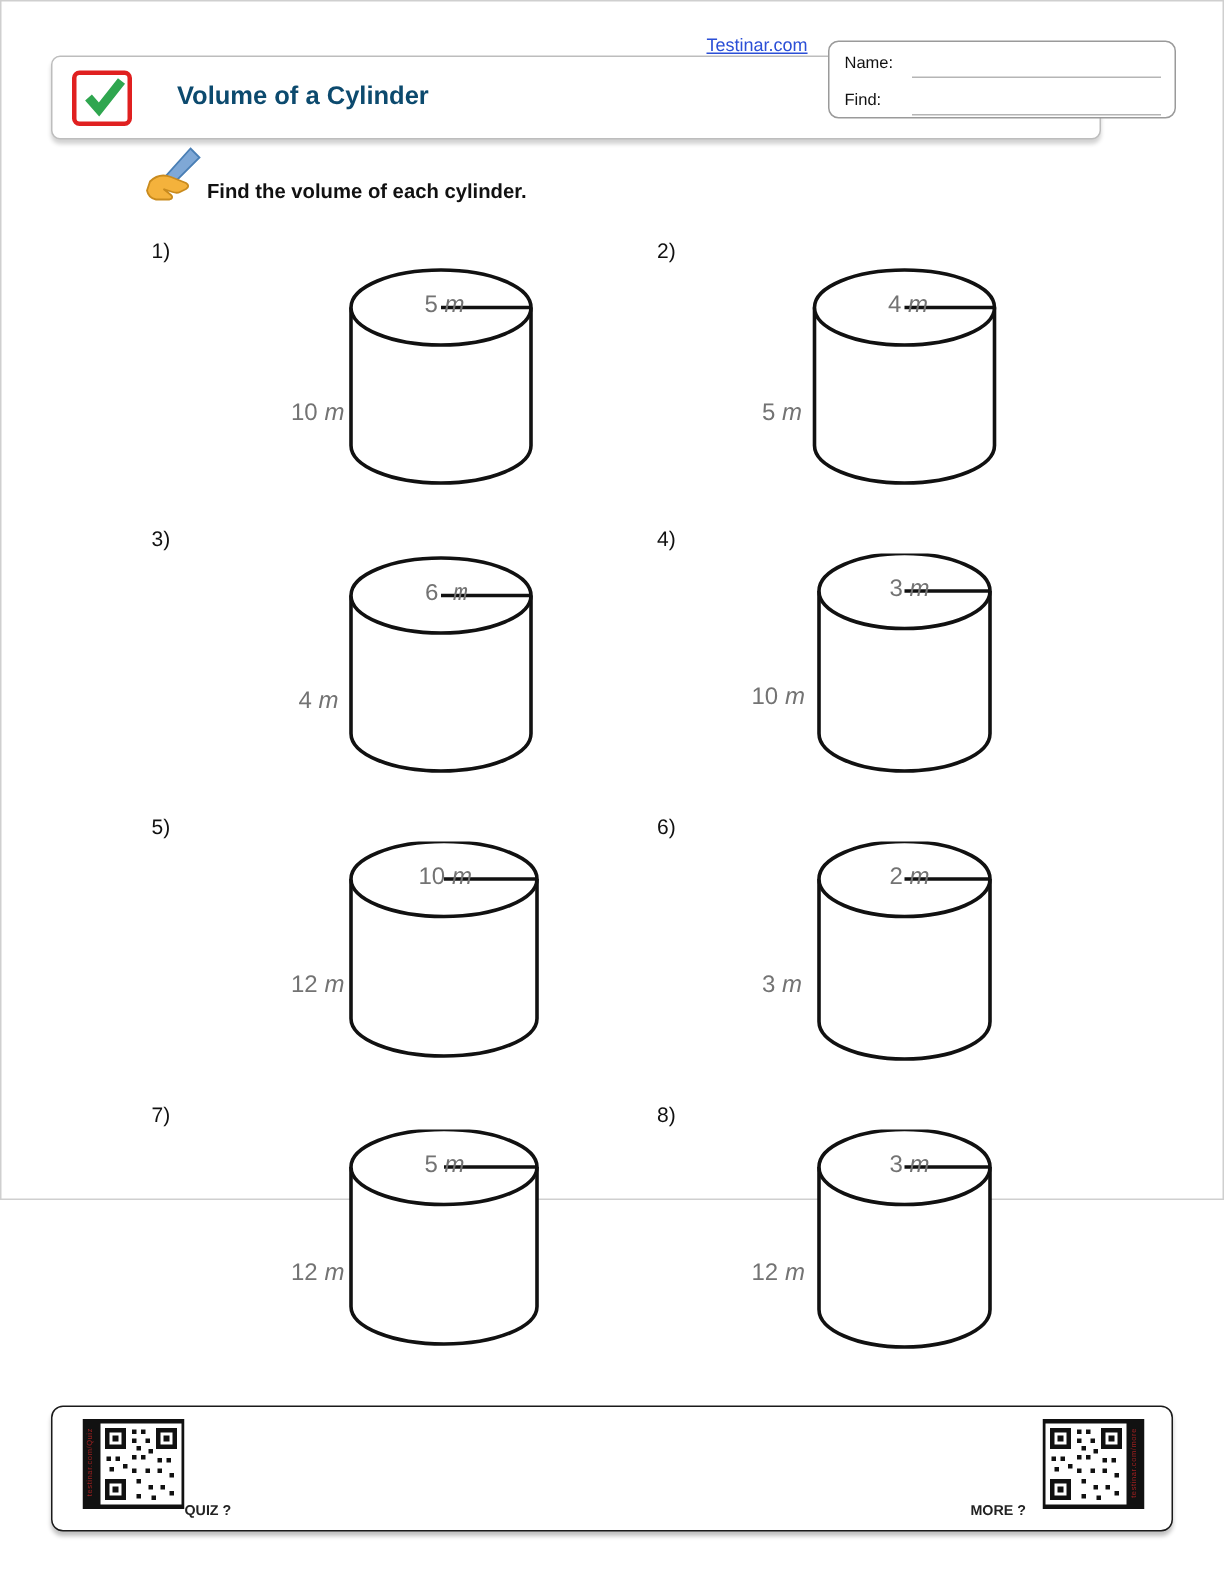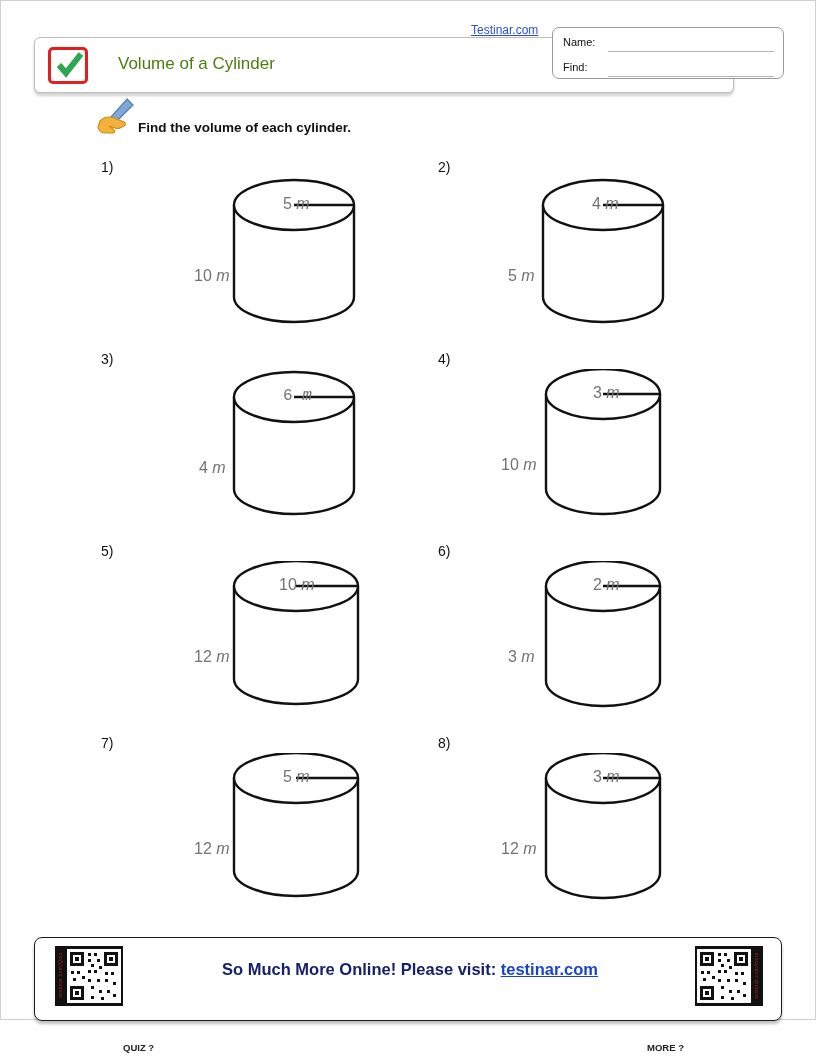--- a/index.html
+++ b/index.html
@@ -11,21 +11,21 @@
     height: 1056px;
     font-family: "Liberation Sans", sans-serif;
     background: #ffffff;
     position: relative;
     overflow: hidden;
   }
   .page {
     position: absolute;
     left: 0; top: 0;
     width: 816px;
-    height: 1020px;
+    height: 800px;
     border: 1px solid #cfcfcf;
     box-sizing: border-box;
   }
 
   
   .site-link {
     position: absolute;
     left: 470px;
     top: 22px;
     font-size: 12px;
@@ -60,22 +60,22 @@
     left: 5px;
     top: 1px;
     width: 28px;
     height: 28px;
   }
   .worksheet-title {
     position: absolute;
     left: 83px;
     top: 16px;
     font-size: 17px;
-    font-weight: normal;
-    color: #4d7c0f;
+    font-weight: bold;
+    color: #0c4a6e;
   }
   .name-date-box {
     position: absolute;
     left: 551px;
     top: 26px;
     width: 232px;
     height: 52px;
     border: 1px solid #9a9a9a;
     border-radius: 7px;
     background: #fff;
@@ -183,21 +183,20 @@
     writing-mode: vertical-rl;
     transform: rotate(180deg);
     letter-spacing: 0.4px;
   }
   .footer-small {
     position: absolute;
     font-size: 9.5px;
     font-weight: bold;
     color: #222;
     top: 64px;
-    margin-top: 40px;
   }
   .footer-small.quiz { left: 88px; }
   .footer-small.more { left: 612px; text-align: center; }
 </style>
 </head>
 <body>
 
 <div class="page">
 
   <a class="site-link" href="#">Testinar.com</a>
@@ -381,24 +380,20 @@
             <rect x="44" y="44" width="3" height="3"></rect>
           <rect x="52" y="44" width="3" height="3"></rect>
             <rect x="58" y="48" width="3" height="3"></rect>
             <rect x="36" y="50" width="3" height="3"></rect>
             <rect x="46" y="51" width="3" height="3"></rect>
         </g>
       </svg>
       <div class="qr-side-text" style="left:2px; top:6px;">testinar.com/Quiz</div>
     </div>
 
-    <div class="footer-text">
-      <span>So Much More Online! Please visit:</span>
-      <a href="#">testinar.com</a>
-    </div>
 
     <div class="footer-small quiz">QUIZ ?</div>
     <div class="footer-small more">MORE ?</div>
 
     <div class="qr right">
       <svg width="68" height="60" viewBox="0 0 68 60">
         <rect x="0" y="0" width="68" height="60" fill="#111"></rect>
         <rect x="2" y="3" width="54" height="54" fill="#fff"></rect>
         <g fill="#111">
           <rect x="5" y="6" width="14" height="14"></rect>

